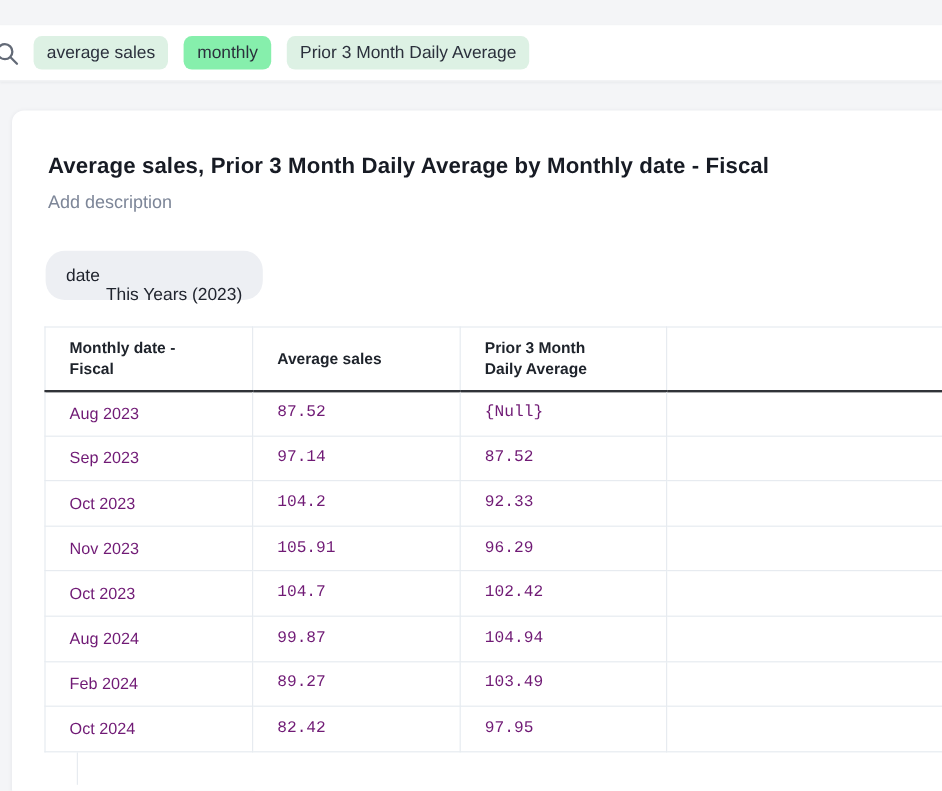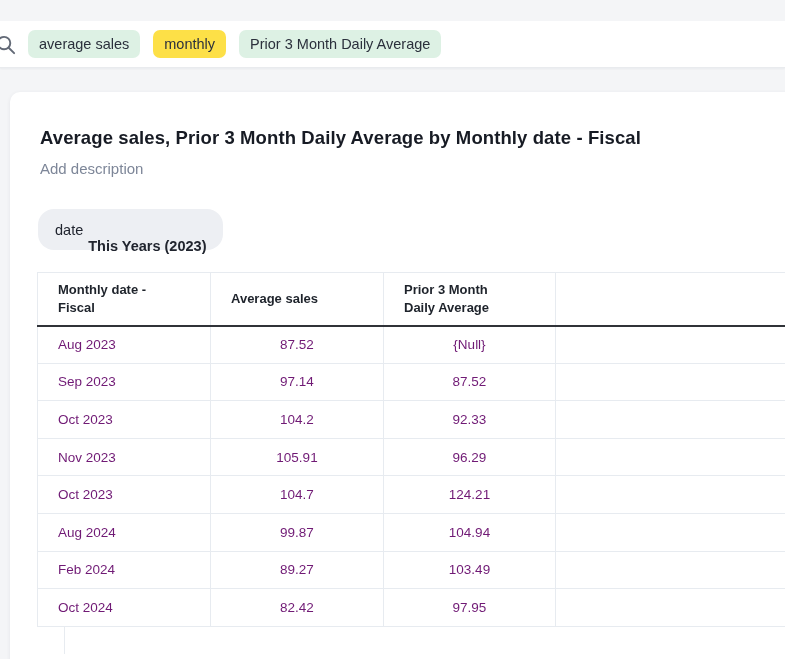--- a/index.html
+++ b/index.html
@@ -36,21 +36,21 @@
     align-items: center;
     height: 28px;
     padding: 0 11px;
     border-radius: 7px;
     font-size: 14.5px;
     color: #2b303c;
     white-space: nowrap;
     cursor: pointer;
   }
   .token.green  { background: #ddf1e4; }
-  .token.purple { background: #fde047; }
+  .token.purple { background: #86efac; }
   .token.gray   { background: #e8e9ec; }
 
   
   .card {
     margin: 24px 0 0 10px;
     width: 790px;
     height: 575px;
     background: #ffffff;
     border-radius: 10px 10px 0 0;
     box-shadow: 0 1px 4px rgba(20,30,50,.07);
@@ -77,21 +77,21 @@
     align-items: center;
     height: 41px;
     padding: 16px 17px;
     background: #edeff3;
     border-radius: 16px;
     font-size: 14.5px;
     color: #20242e;
     cursor: pointer;
     white-space: nowrap;
   }
-  .filter-chip .fval { font-weight: 700; margin-left: 5px; margin-top: 32px; }
+  .filter-chip .fval { font-weight: 400; margin-left: 5px; margin-top: 32px; }
 
   
   .table-wrap { margin: 22px 0 0 27px; }
   table {
     border-collapse: collapse;
     table-layout: fixed;
     width: 763px;
   }
   th, td { border: 1px solid #e7ebf0; }
   thead th {
@@ -106,21 +106,21 @@
     line-height: 18px;
     cursor: pointer;
   }
   tbody td {
     height: 37.6px;
     font-size: 13.5px;
     color: #701a75;
     padding: 0 20px;
     background: #ffffff;
   }
-  td.num { text-align: center; }
+  td.num { text-align: left; font-family: Liberation Mono, monospace; }
   .table-tail {
     margin-left: 27px;
     height: 27px;
     width: 300px;
     border-left: 1px solid #e7ebf0;
   }
 </style>
 </head>
 <body>
 
@@ -194,21 +194,21 @@
         </tr>
         <tr>
           <td>Nov 2023</td>
           <td class="num">105.91</td>
           <td class="num">96.29</td>
           <td></td>
         </tr>
         <tr>
           <td>Oct 2023</td>
           <td class="num">104.7</td>
-          <td class="num">124.21</td>
+          <td class="num">102.42</td>
           <td></td>
         </tr>
         <tr>
           <td>Aug 2024</td>
           <td class="num">99.87</td>
           <td class="num">104.94</td>
           <td></td>
         </tr>
         <tr>
           <td>Feb 2024</td>

